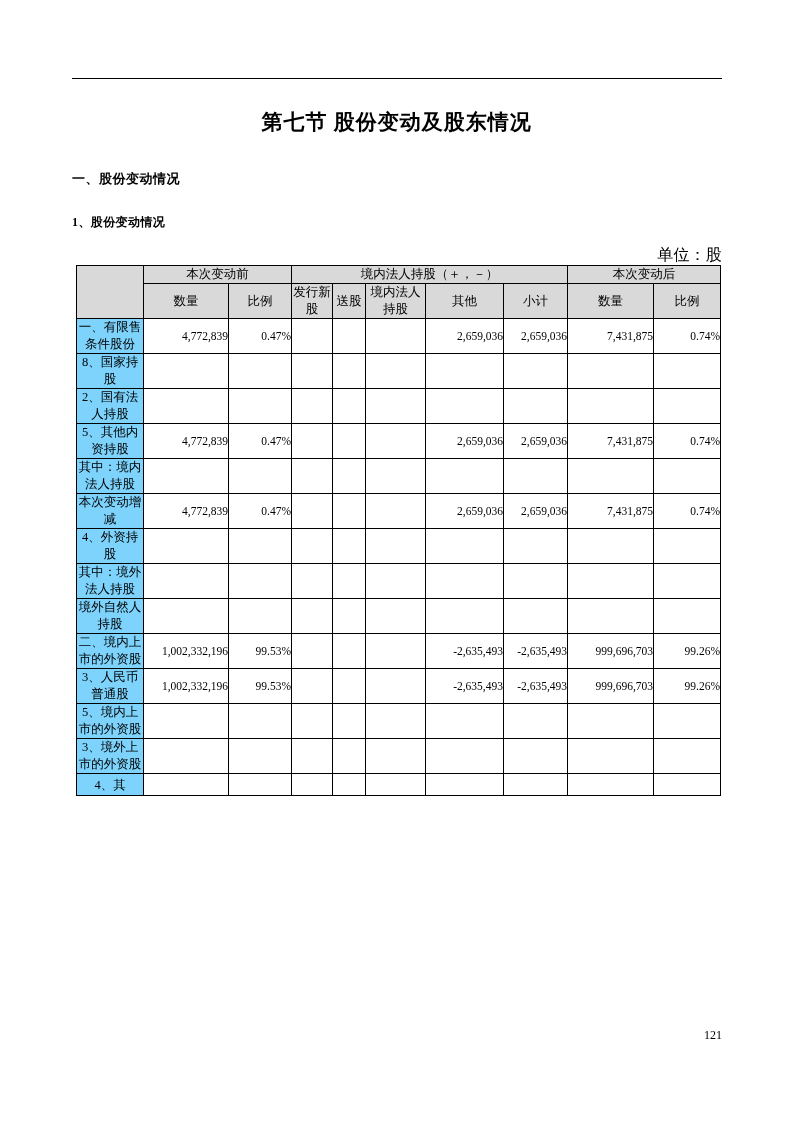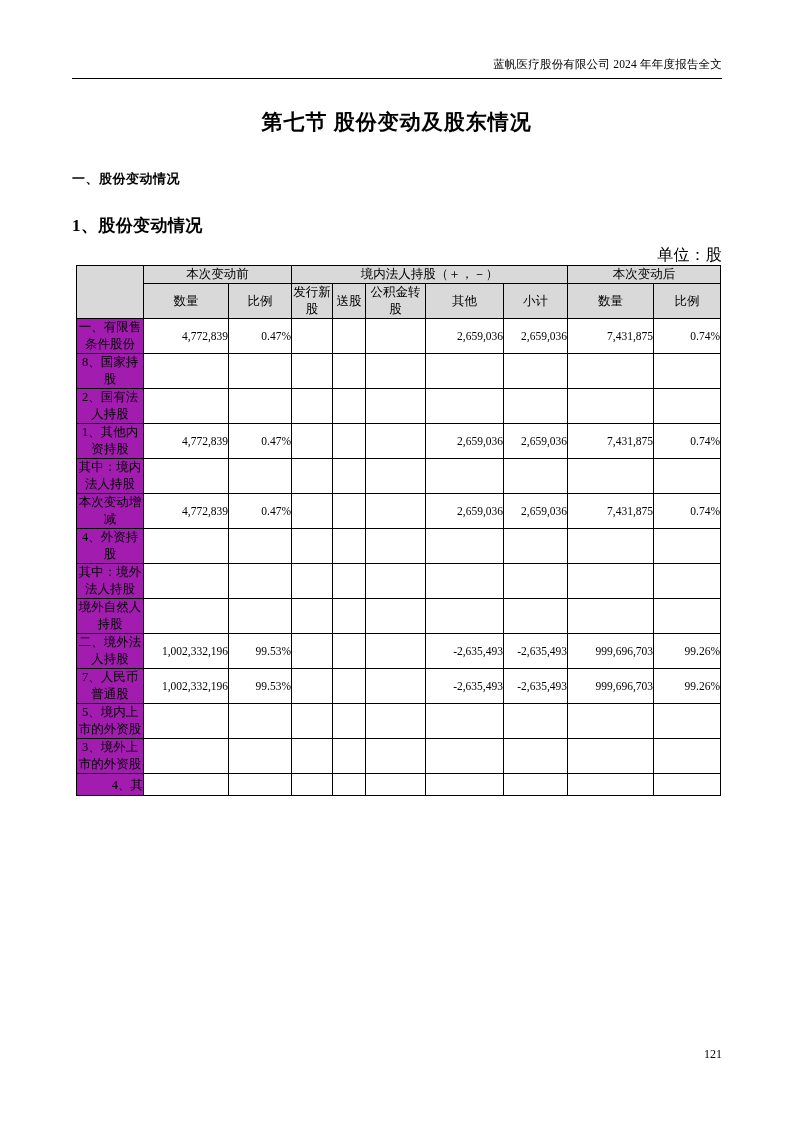--- a/index.html
+++ b/index.html
@@ -59,21 +59,21 @@
     left: 72px;
     top: 170px;
     font-size: 13px;
     font-weight: bold;
     letter-spacing: 0.5px;
   }
   .h2 {
     position: absolute;
     left: 72px;
     top: 214px;
-    font-size: 17px;
+    font-size: 12px;
     font-weight: bold;
     letter-spacing: 0.4px;
   }
   .unit-line {
     position: absolute;
     right: 71px;
     top: 245px;
     font-size: 16px;
     letter-spacing: 0.2px;
   }
@@ -101,59 +101,57 @@
     background: #d9d9d9;
     text-align: center;
     font-size: 12.5px;
     line-height: 17px;
     padding: 4px 2px;
   }
   .hd-corner {
     background: #d9d9d9;
   }
   .rowlab {
-    background: #a21caf;
+    background: #7dd3fc;
     font-size: 12.5px;
     line-height: 17px;
     text-align: center;
     padding: 3px 6px 3px 6px;
     word-break: break-all;
   }
   .num {
     text-align: right;
     padding: 3px 7px 3px 3px;
     font-size: 11.5px;
     line-height: 16px;
     background: #ffffff;
     word-break: break-all;
   }
   .empty {
     background: #ffffff;
   }
 
   
   .cut-row td { border-bottom: 1px solid #000; }
-  .cut-row .rowlab { padding-bottom: 1px; padding-top: 3px; text-align: right; }
+  .cut-row .rowlab { padding-bottom: 1px; padding-top: 3px; }
 
   
   .page-number {
     position: absolute;
     right: 71px;
     top: 1028px;
     font-size: 12px;
     text-align: right;
-    margin-top: 19px;
   }
 </style>
 </head>
 <body>
 
 <div class="page">
 
-  <div class="page-header">蓝帆医疗股份有限公司 2024 年年度报告全文</div>
   <div class="header-rule"></div>
 
   <div class="doc-title">第七节  股份变动及股东情况</div>
 
   <div class="h1">一、股份变动情况</div>
   <div class="h2">1、股份变动情况</div>
 
   <div class="unit-line">单位：股</div>
 
   <div class="tbl-wrap">
@@ -175,21 +173,21 @@
           <th class="hd hd-corner" rowspan="2"></th>
           <th class="hd" colspan="2">本次变动前</th>
           <th class="hd" colspan="5">境内法人持股（＋，－）</th>
           <th class="hd" colspan="2">本次变动后</th>
         </tr>
         <tr>
           <th class="hd">数量</th>
           <th class="hd">比例</th>
           <th class="hd">发行新股</th>
           <th class="hd">送股</th>
-          <th class="hd">公积金转股</th>
+          <th class="hd">境内法人持股</th>
           <th class="hd">其他</th>
           <th class="hd">小计</th>
           <th class="hd">数量</th>
           <th class="hd">比例</th>
         </tr>
       </thead>
       <tbody id="tbody">
           <tr>
             <td class="rowlab">一、有限售条件股份</td>
             <td class="num">4,772,839</td>
@@ -220,21 +218,21 @@
             <td class="num empty"></td>
             <td class="num empty"></td>
             <td class="num empty"></td>
             <td class="num empty"></td>
             <td class="num empty"></td>
             <td class="num empty"></td>
             <td class="num empty"></td>
             <td class="num empty"></td>
           </tr>
           <tr>
-            <td class="rowlab">1、其他内资持股</td>
+            <td class="rowlab">5、其他内资持股</td>
             <td class="num">4,772,839</td>
             <td class="num">0.47%</td>
             <td class="num empty"></td>
             <td class="num empty"></td>
             <td class="num empty"></td>
             <td class="num">2,659,036</td>
             <td class="num">2,659,036</td>
             <td class="num">7,431,875</td>
             <td class="num">0.74%</td>
           </tr>
@@ -292,33 +290,33 @@
             <td class="num empty"></td>
             <td class="num empty"></td>
             <td class="num empty"></td>
             <td class="num empty"></td>
             <td class="num empty"></td>
             <td class="num empty"></td>
             <td class="num empty"></td>
             <td class="num empty"></td>
           </tr>
           <tr>
-            <td class="rowlab">二、境外法人持股</td>
+            <td class="rowlab">二、境内上市的外资股</td>
             <td class="num">1,002,332,196</td>
             <td class="num">99.53%</td>
             <td class="num empty"></td>
             <td class="num empty"></td>
             <td class="num empty"></td>
             <td class="num">-2,635,493</td>
             <td class="num">-2,635,493</td>
             <td class="num">999,696,703</td>
             <td class="num">99.26%</td>
           </tr>
           <tr>
-            <td class="rowlab">7、人民币普通股</td>
+            <td class="rowlab">3、人民币普通股</td>
             <td class="num">1,002,332,196</td>
             <td class="num">99.53%</td>
             <td class="num empty"></td>
             <td class="num empty"></td>
             <td class="num empty"></td>
             <td class="num">-2,635,493</td>
             <td class="num">-2,635,493</td>
             <td class="num">999,696,703</td>
             <td class="num">99.26%</td>
           </tr>

